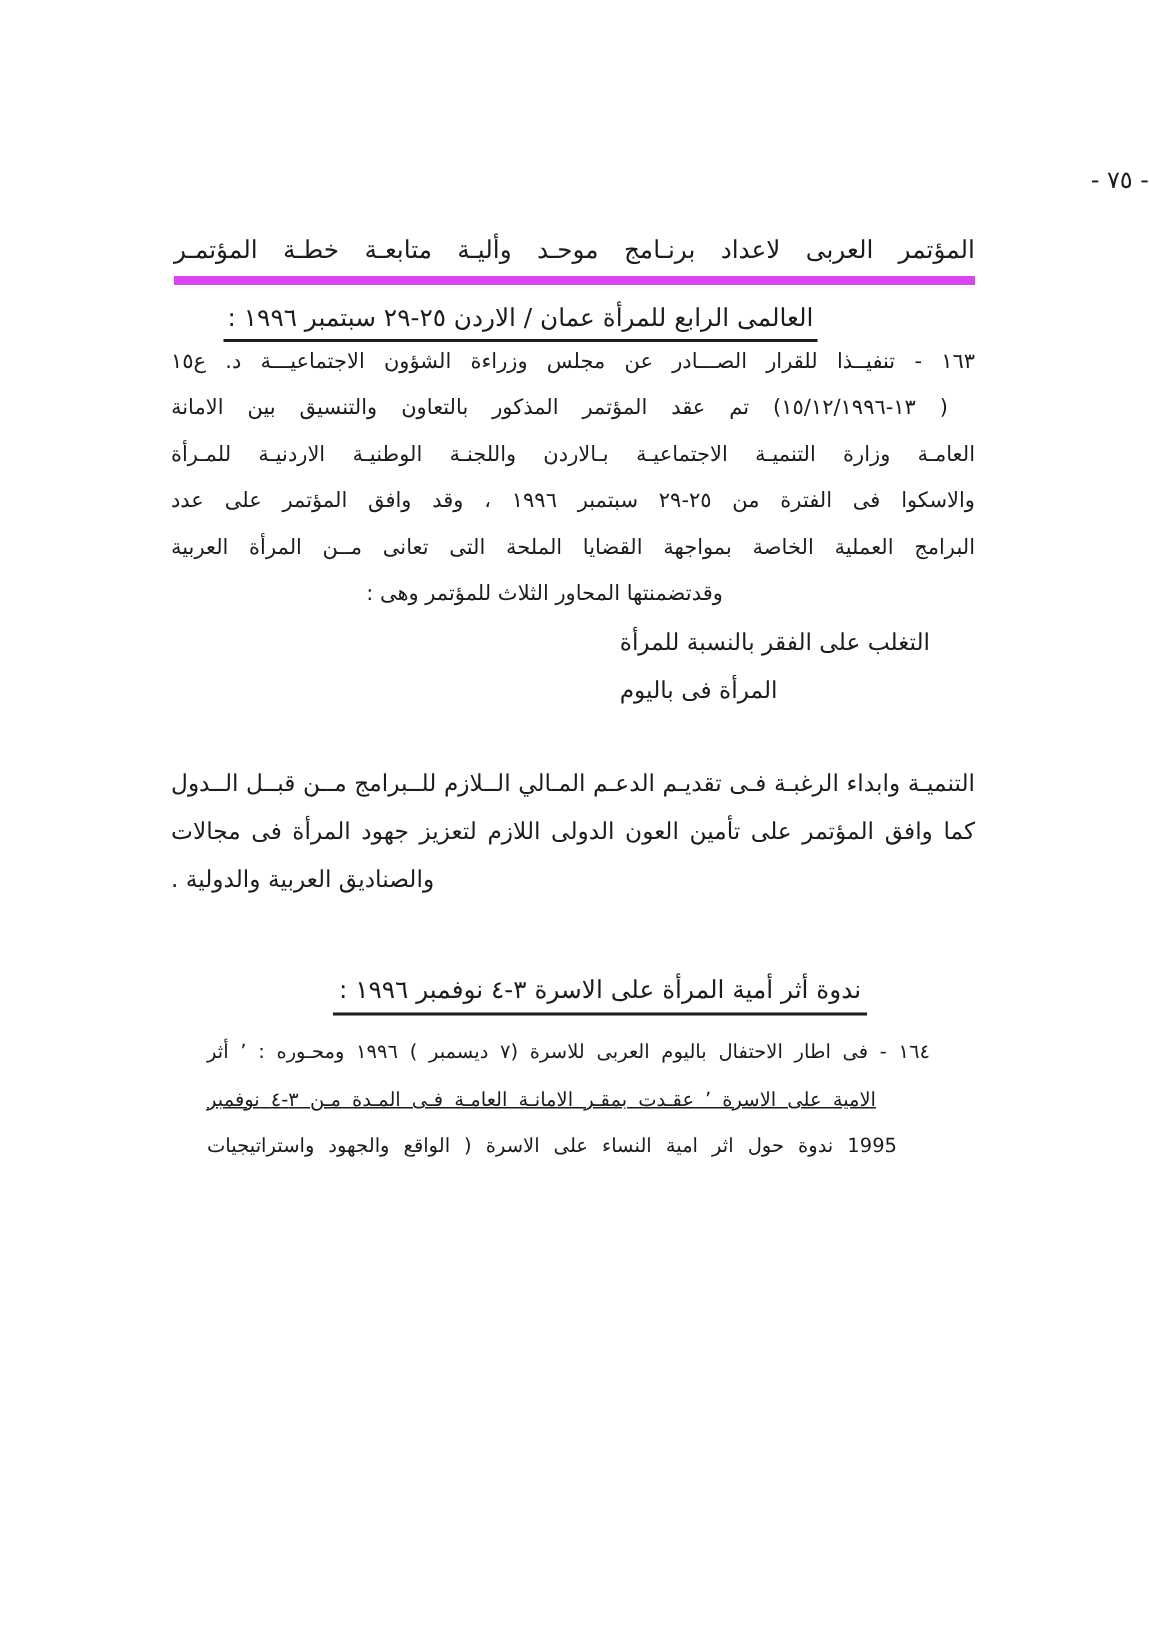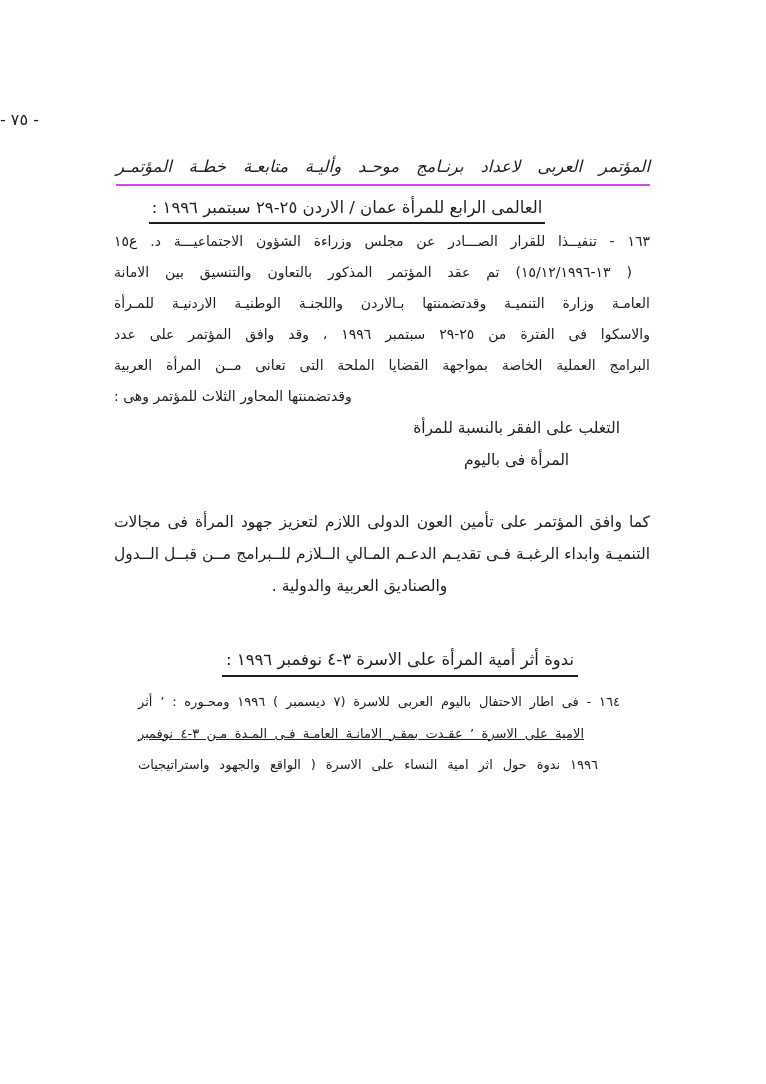--- a/index.html
+++ b/index.html
@@ -9,44 +9,43 @@
     margin:0 auto;
     background:#ffffff;
     font-family:"DejaVu Sans", sans-serif;
     color:#1c1c1c;
     direction:rtl;
     overflow:hidden;
   }
   .abs{position:absolute;}
   .page-number{
     top:110px;left:0;right:0;
-    text-align:left;
+    text-align:right;
     font-size:16px;
     letter-spacing:2px;
   }
   
   .h1-block{top:150px;right:116px;width:534px;font-size:16.5px;line-height:34px;}
   .h1-line1{
     text-align:justify;text-align-last:justify;
-    border-bottom:2px solid #d946ef;
-    font-style:italic;
+    border-bottom:6px solid #d946ef;
   }
   .h1-line2{text-align:center;padding-left:4px;padding-right:76px;margin-top:5px;}
   .h1-line2 .u{border-bottom:2px solid #1d1d1d;padding:0 3px 5px 3px;}
   
   .p163{top:226px;right:116px;width:536px;font-size:14px;line-height:31px;}
   .line{white-space:normal;}
   .fill{text-align:justify;text-align-last:justify;}
   .p163 .ln2{padding-right:18px;}
-  .p163 .ln6{text-align:left;padding-right:38px;}
+  .p163 .ln6{text-align:center;padding-right:38px;}
   
-  .themes{top:412px;right:146px;font-size:15.5px;line-height:32px;text-align:center;}
+  .themes{top:412px;right:146px;font-size:15.5px;line-height:32px;text-align:left;}
   
   .cont{top:506px;right:116px;width:536px;font-size:15.5px;line-height:32px;}
-  .cont .ln3{text-align:center;padding-right:45px;}
+  .cont .ln3{text-align:left;padding-right:45px;}
   
   .h2-block{top:650px;left:120px;right:86px;text-align:center;font-size:16.5px;}
   .h2-block .u{border-bottom:2px solid #1d1d1d;padding:0 4px 6px 4px;}
   
   .p164{top:686px;right:146px;width:482px;font-size:13px;line-height:31.5px;}
   .p164 .ln2{padding-right:36px;text-decoration:underline;}
   .p164 .ln3{padding-right:22px;}
 </style>
 </head>
 <body>
@@ -58,40 +57,40 @@
   <div class="abs h1-block">
     <div class="h1-line1">المؤتمر العربى  لاعداد برنـامج موحـد وأليـة متابعـة خطـة المؤتمـر</div>
     <div class="h1-line2">
       <span class="u">العالمى الرابع للمرأة عمان / الاردن ⁦٢٥-٢٩⁩ سبتمبر ١٩٩٦ :</span>
     </div>
   </div>
 
   <div class="abs p163">
     <div class="line fill ln1">١٦٣ - تنفيــذا للقرار الصـــادر عن مجلس وزراءة الشؤون الاجتماعيـــة د. ع١٥</div>
     <div class="line fill ln2">⁦(١٣-١٥/١٢/١٩٩٦ )⁩ تم عقد المؤتمر المذكور بالتعاون والتنسيق بين الامانة</div>
-    <div class="line fill ln3">العامـة وزارة التنميـة وقدتضمنتها بـالاردن واللجنـة الوطنيـة الاردنيـة للمـرأة</div>
+    <div class="line fill ln3">العامـة وزارة التنميـة الاجتماعيـة بـالاردن واللجنـة الوطنيـة الاردنيـة للمـرأة</div>
     <div class="line fill ln4">والاسكوا فى الفترة من ⁦٢٥-٢٩⁩ سبتمبر ١٩٩٦ ، وقد وافق المؤتمر على عدد</div>
     <div class="line fill ln5">البرامج العملية الخاصة بمواجهة القضايا الملحة التى تعانى مــن المرأة العربية</div>
     <div class="line ln6">وقدتضمنتها المحاور الثلاث للمؤتمر وهى :</div>
   </div>
 
   <div class="abs themes">
     <div class="line">التغلب على الفقر بالنسبة للمرأة</div>
     <div class="line">المرأة فى باليوم</div>
   </div>
 
   <div class="abs cont">
+    <div class="line fill ln2">التنميـة وابداء الرغبـة فـى تقديـم الدعـم المـالي الــلازم للــبرامج مــن قبــل الــدول</div>
     <div class="line fill ln1">كما وافق المؤتمر على تأمين العون الدولى اللازم لتعزيز جهود المرأة فى مجالات</div>
-    <div class="line fill ln2">التنميـة وابداء الرغبـة فـى تقديـم الدعـم المـالي الــلازم للــبرامج مــن قبــل الــدول</div>
     <div class="line ln3">والصناديق العربية والدولية .</div>
   </div>
 
   <div class="abs h2-block">
     <span class="u">ندوة أثر أمية المرأة على الاسرة ⁦٣-٤⁩ نوفمبر ١٩٩٦ :</span>
   </div>
 
   <div class="abs p164">
     <div class="line fill ln1">١٦٤ - فى اطار الاحتفال باليوم العربى للاسرة (٧ ديسمبر ) ١٩٩٦ ومحـوره : ’ أثر</div>
     <div class="line fill ln2">الامية على الاسرة ’  عقـدت بمقـر الامانـة العامـة فـى المـدة مـن ⁦٣-٤⁩ نوفمبر</div>
-    <div class="line fill ln3">١٩٩٦ ندوة حول اثر امية النساء على الاسرة ( الواقع والجهود واستراتيجيات</div>
+    <div class="line fill ln3">1995 ندوة حول اثر امية النساء على الاسرة ( الواقع والجهود واستراتيجيات</div>
   </div>
 
 </div>
 
 </body></html>

